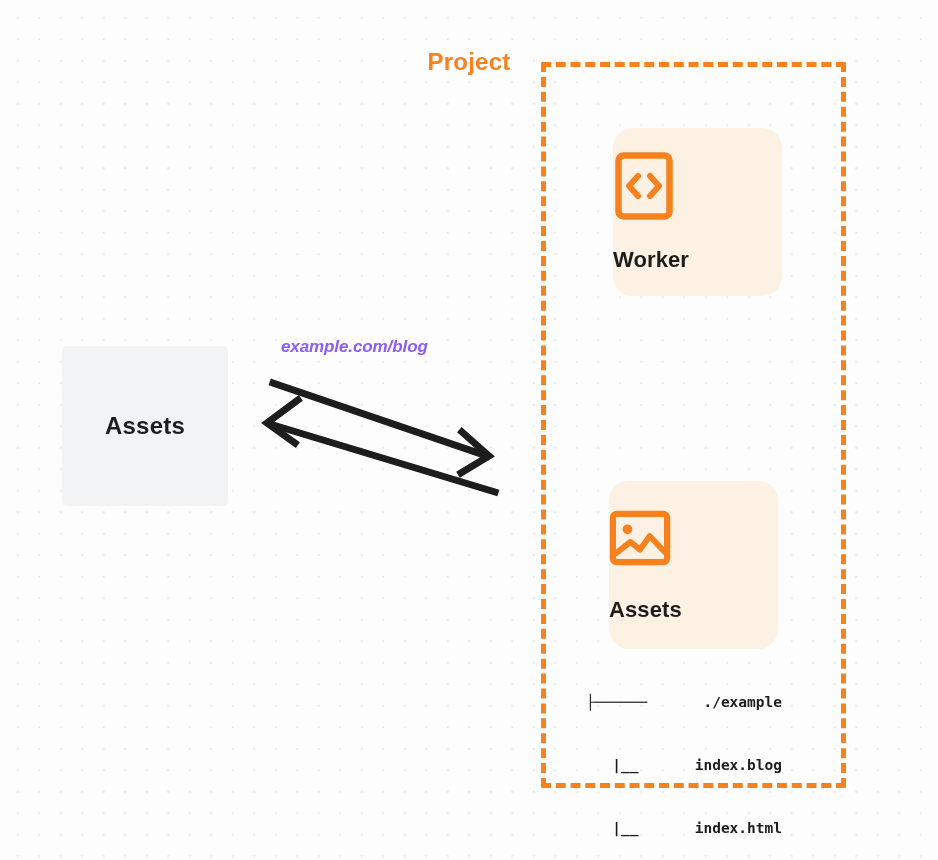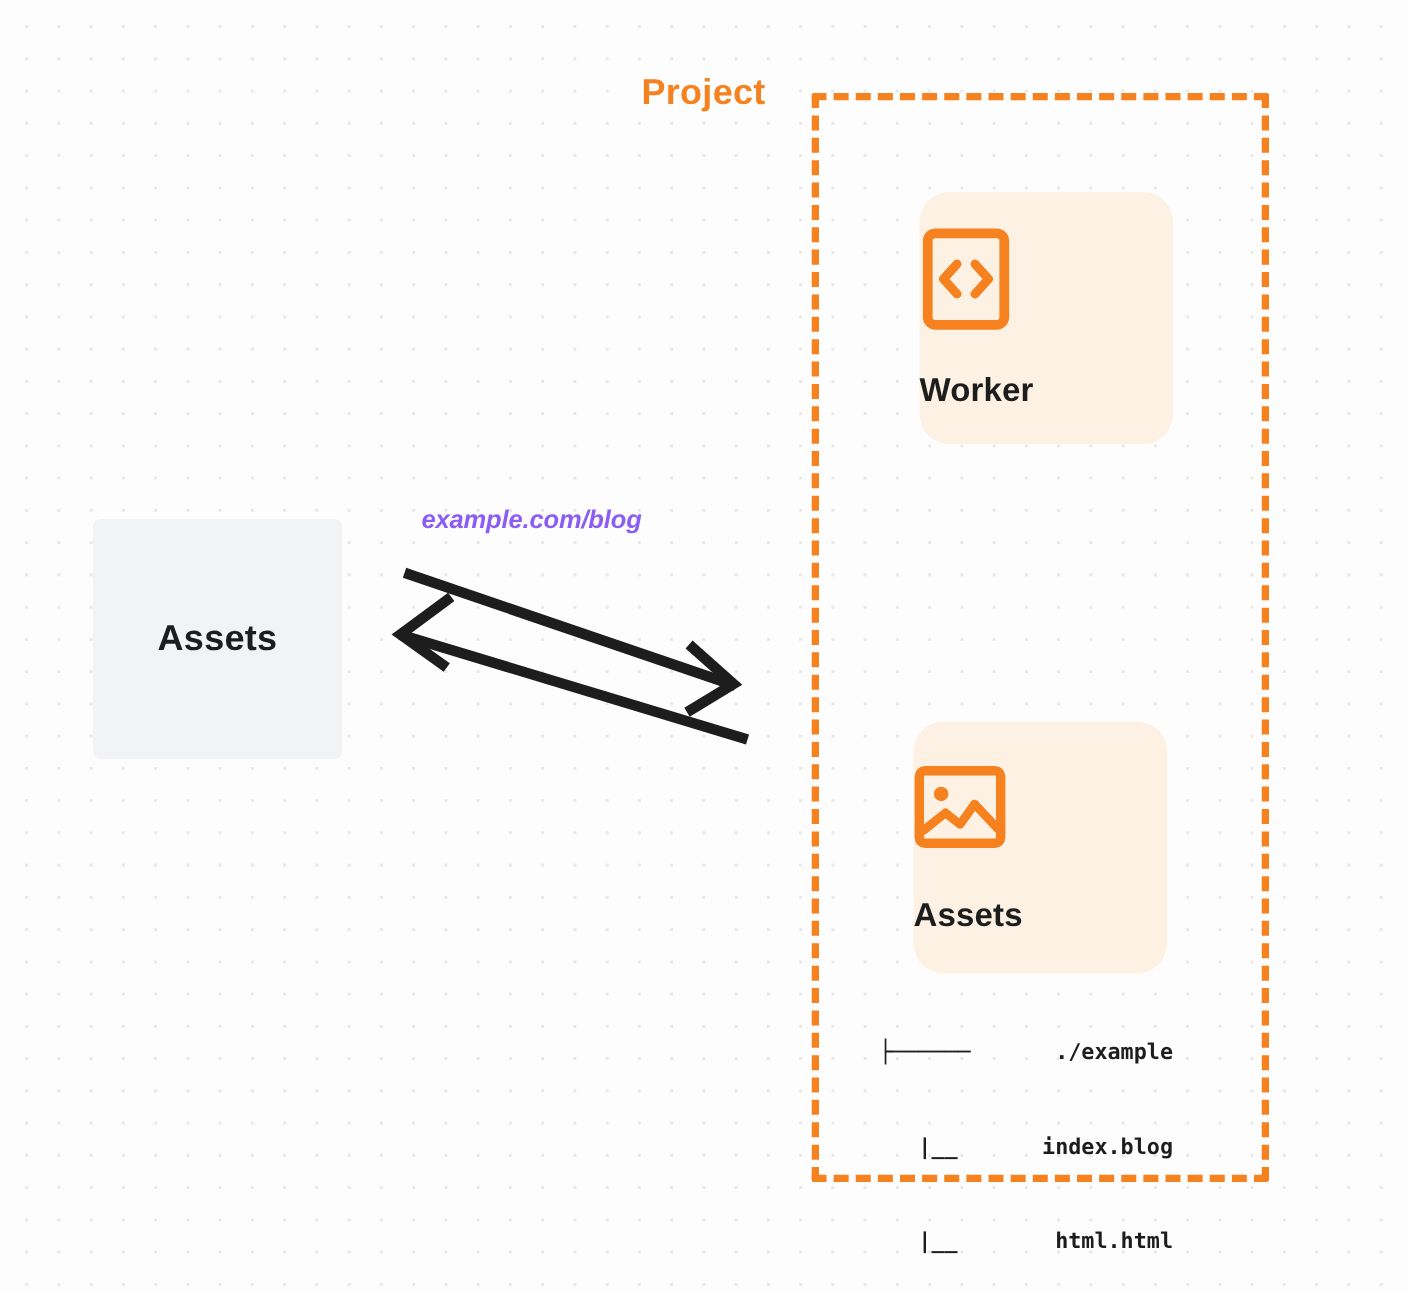--- a/index.html
+++ b/index.html
@@ -202,18 +202,18 @@
     <div class="tree-row">
       <span class="tree-branch">├────── </span>
       <span class="tree-name">./example</span>
     </div>
     <div class="tree-row">
       <span class="tree-branch">   |__ </span>
       <span class="tree-name">index.blog</span>
     </div>
     <div class="tree-row">
       <span class="tree-branch">   |__ </span>
-      <span class="tree-name">html.html</span>
+      <span class="tree-name">index.html</span>
     </div>
     
   </div>
 
 </div>
 
 </body></html>

